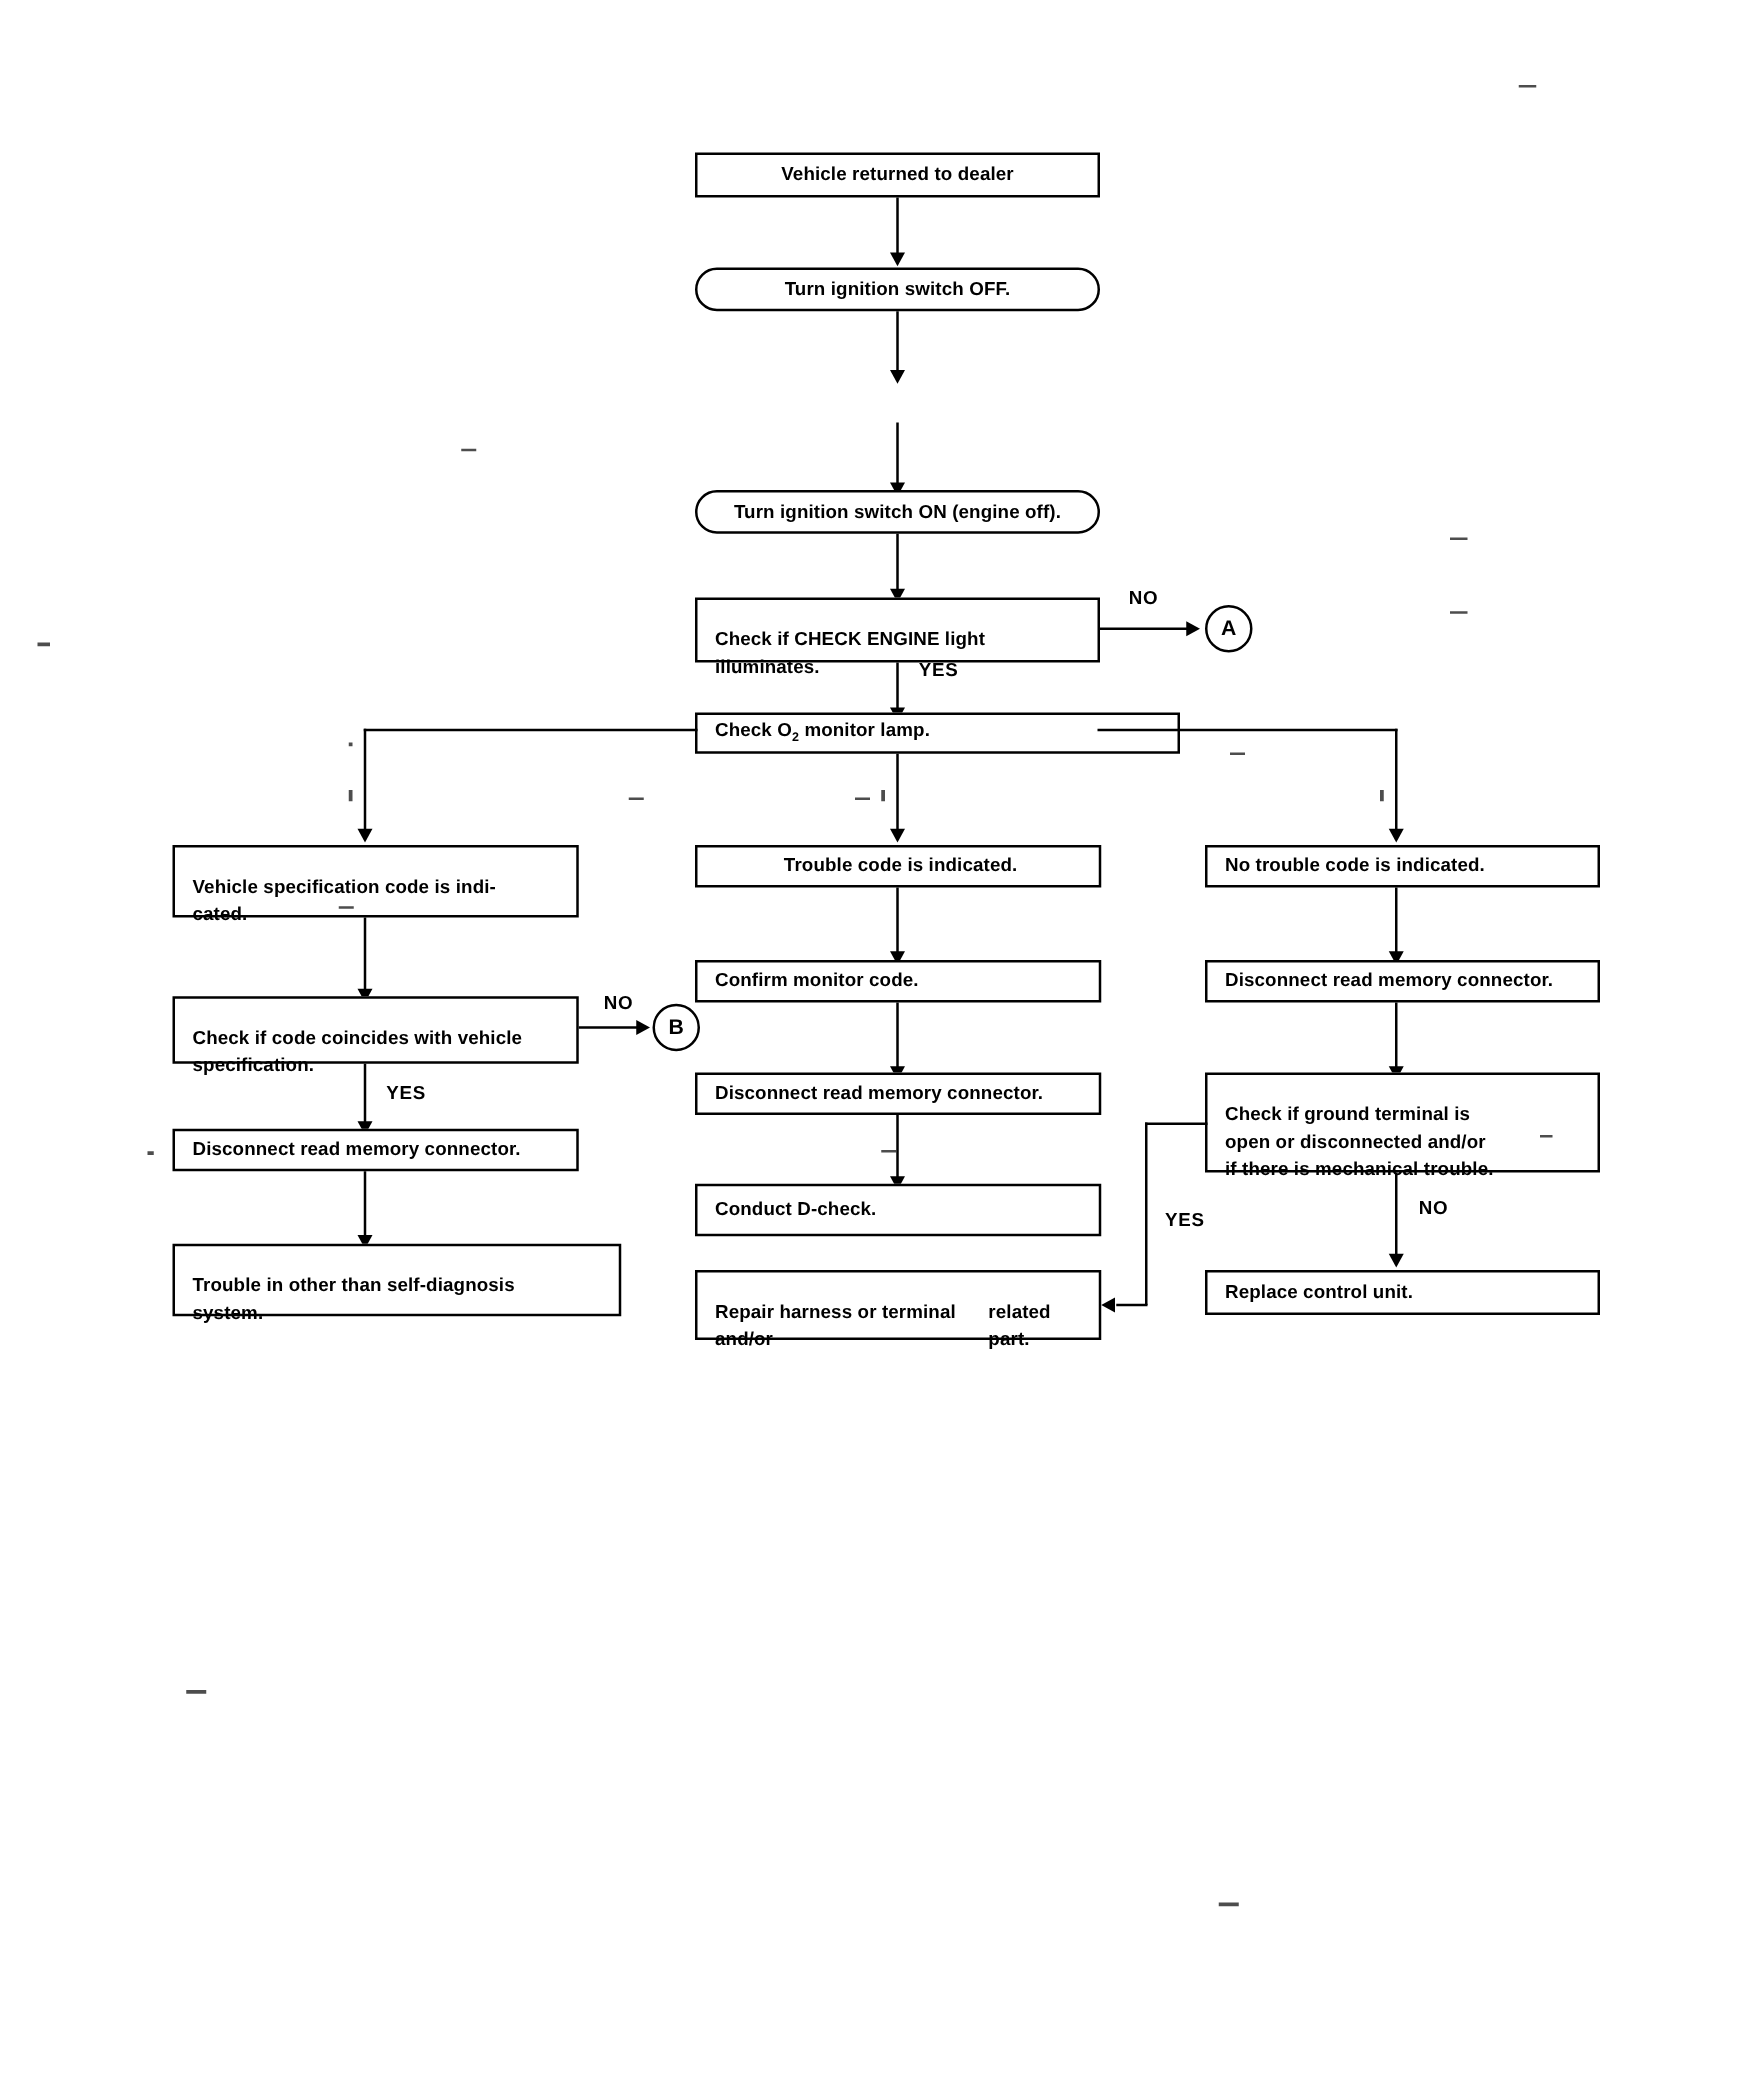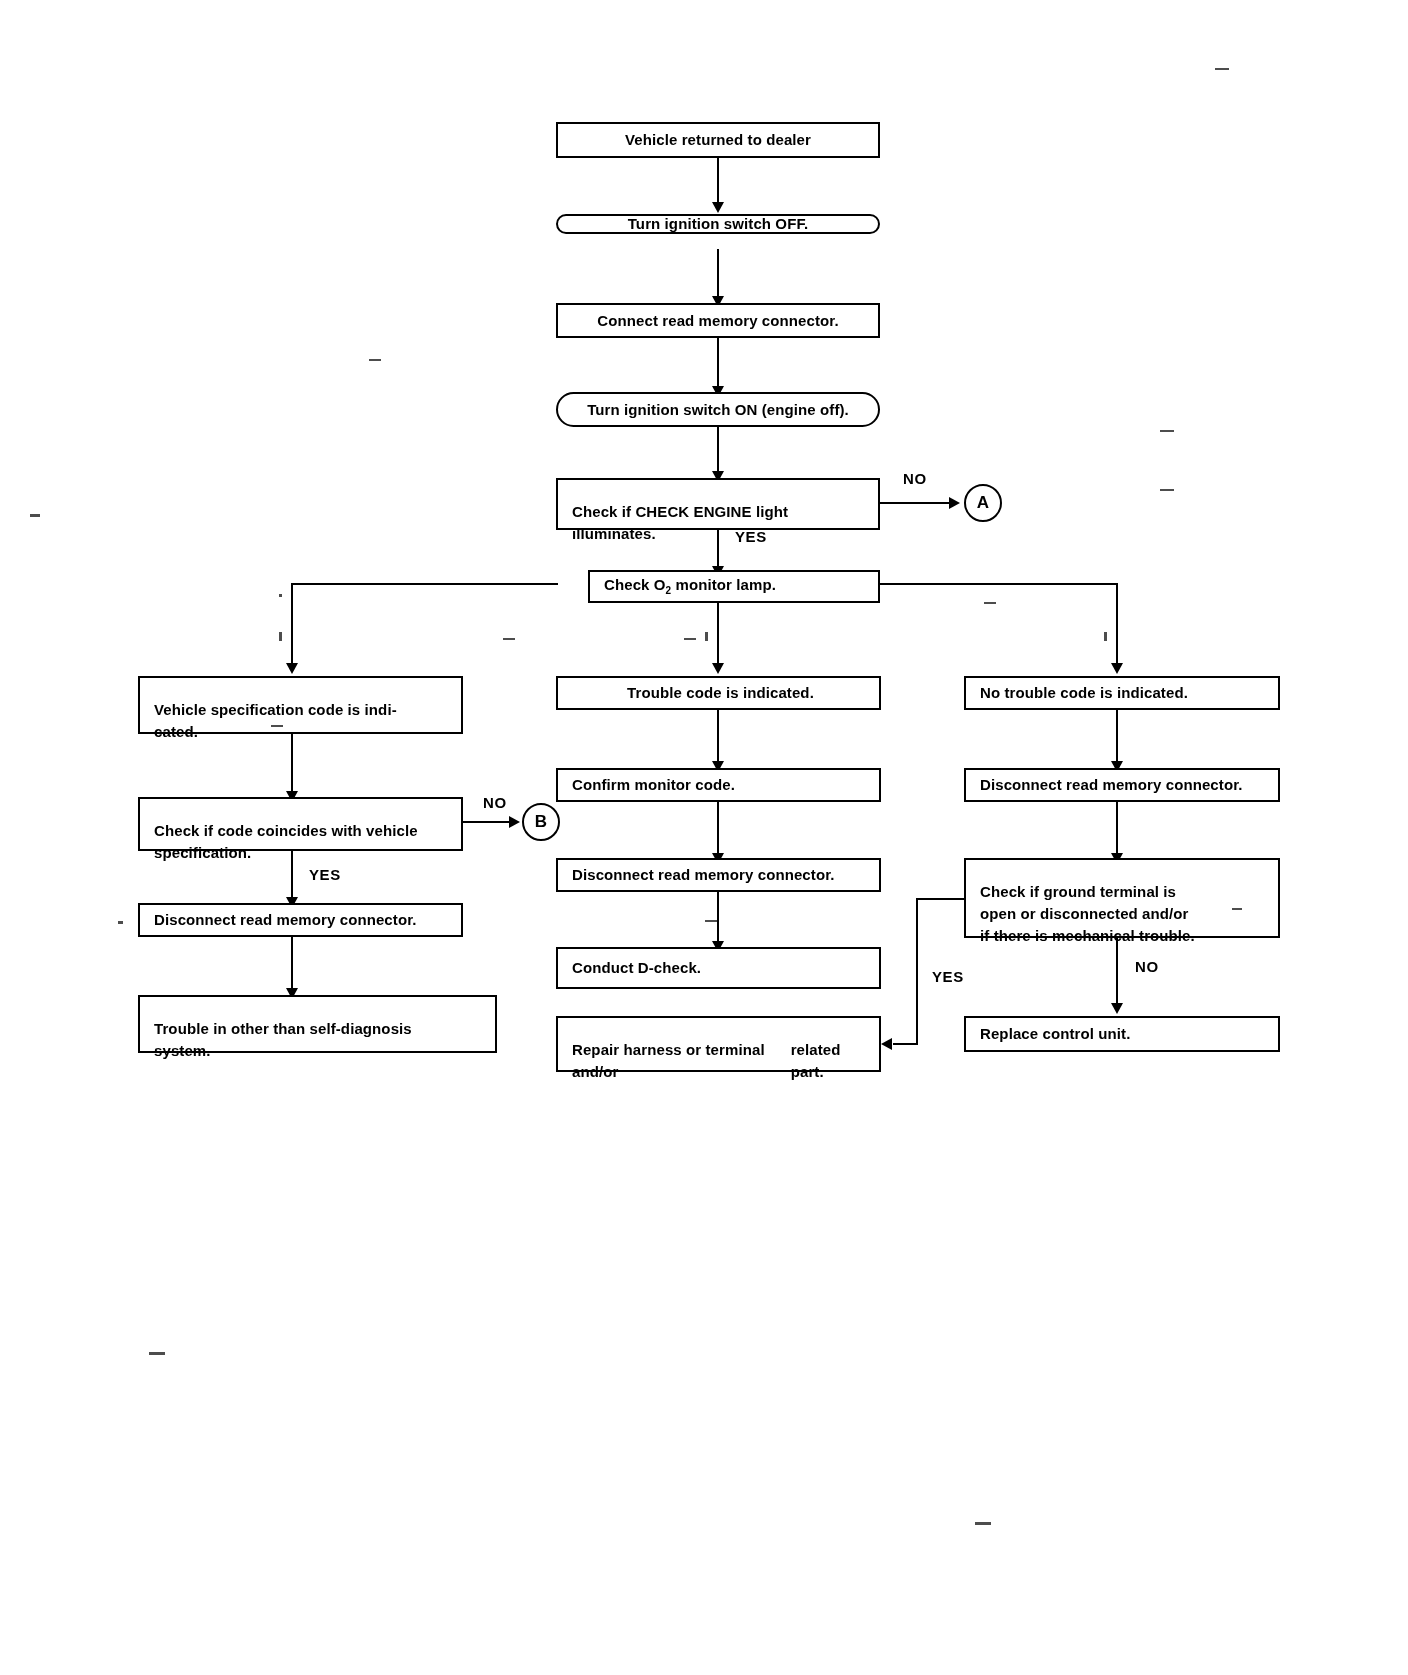--- a/index.html
+++ b/index.html
@@ -128,29 +128,26 @@
 <body>
 
 <div id="page">
 
   <div class="node center-text" style="left:556px; top:122px; width:324px; height:36px;">
     <span>Vehicle returned to dealer</span>
   </div>
   <div class="vline" style="left:717px; top:158px; height:48px;"></div>
   <div class="arrow-down" style="left:712px; top:202px;"></div>
 
-  <div class="node terminal center-text" style="left:556px; top:214px; width:324px; height:20px;">
+  <div class="node terminal center-text" style="left:556px; top:214px; width:324px; height:35px;">
     <span>Turn ignition switch OFF.</span>
   </div>
   <div class="vline" style="left:717px; top:249px; height:52px;"></div>
   <div class="arrow-down" style="left:712px; top:296px;"></div>
 
-  <div class="node center-text" style="left:556px; top:303px; width:324px; height:35px;">
-    <span>Connect read memory connector.</span>
-  </div>
   <div class="vline" style="left:717px; top:338px; height:53px;"></div>
   <div class="arrow-down" style="left:712px; top:386px;"></div>
 
   <div class="node terminal center-text" style="left:556px; top:392px; width:324px; height:35px;">
     <span>Turn ignition switch ON (engine off).</span>
   </div>
   <div class="vline" style="left:717px; top:427px; height:49px;"></div>
   <div class="arrow-down" style="left:712px; top:471px;"></div>
 
   <div class="node left-text multiline" style="left:556px; top:478px; width:324px; height:52px; flex-direction:column;">
@@ -162,21 +159,21 @@
   <div class="arrow-right" style="left:949px; top:497px;"></div>
   <div class="blabel" style="left:903px; top:470px;">NO</div>
   <div class="conn-circle" style="left:964px; top:484px;">
     <span>A</span>
   </div>
 
   <div class="vline" style="left:717px; top:530px; height:42px;"></div>
   <div class="arrow-down" style="left:712px; top:566px;"></div>
   <div class="blabel" style="left:735px; top:528px;">YES</div>
 
-  <div class="node left-text" style="left:556px; top:570px; width:292px; height:33px;margin-left:32px;">
+  <div class="node left-text" style="left:556px; top:570px; width:388px; height:33px;">
     <span><span>Check O</span><span class="sub">2</span><span> monitor lamp.</span></span>
   </div>
 
   <div class="hline" style="left:291px; top:583px; width:267px;"></div>
   <div class="vline" style="left:291px; top:583px; height:86px;"></div>
   <div class="arrow-down" style="left:286px; top:663px;"></div>
 
   <div class="vline" style="left:717px; top:603px; height:66px;"></div>
   <div class="arrow-down" style="left:712px; top:663px;"></div>
 

